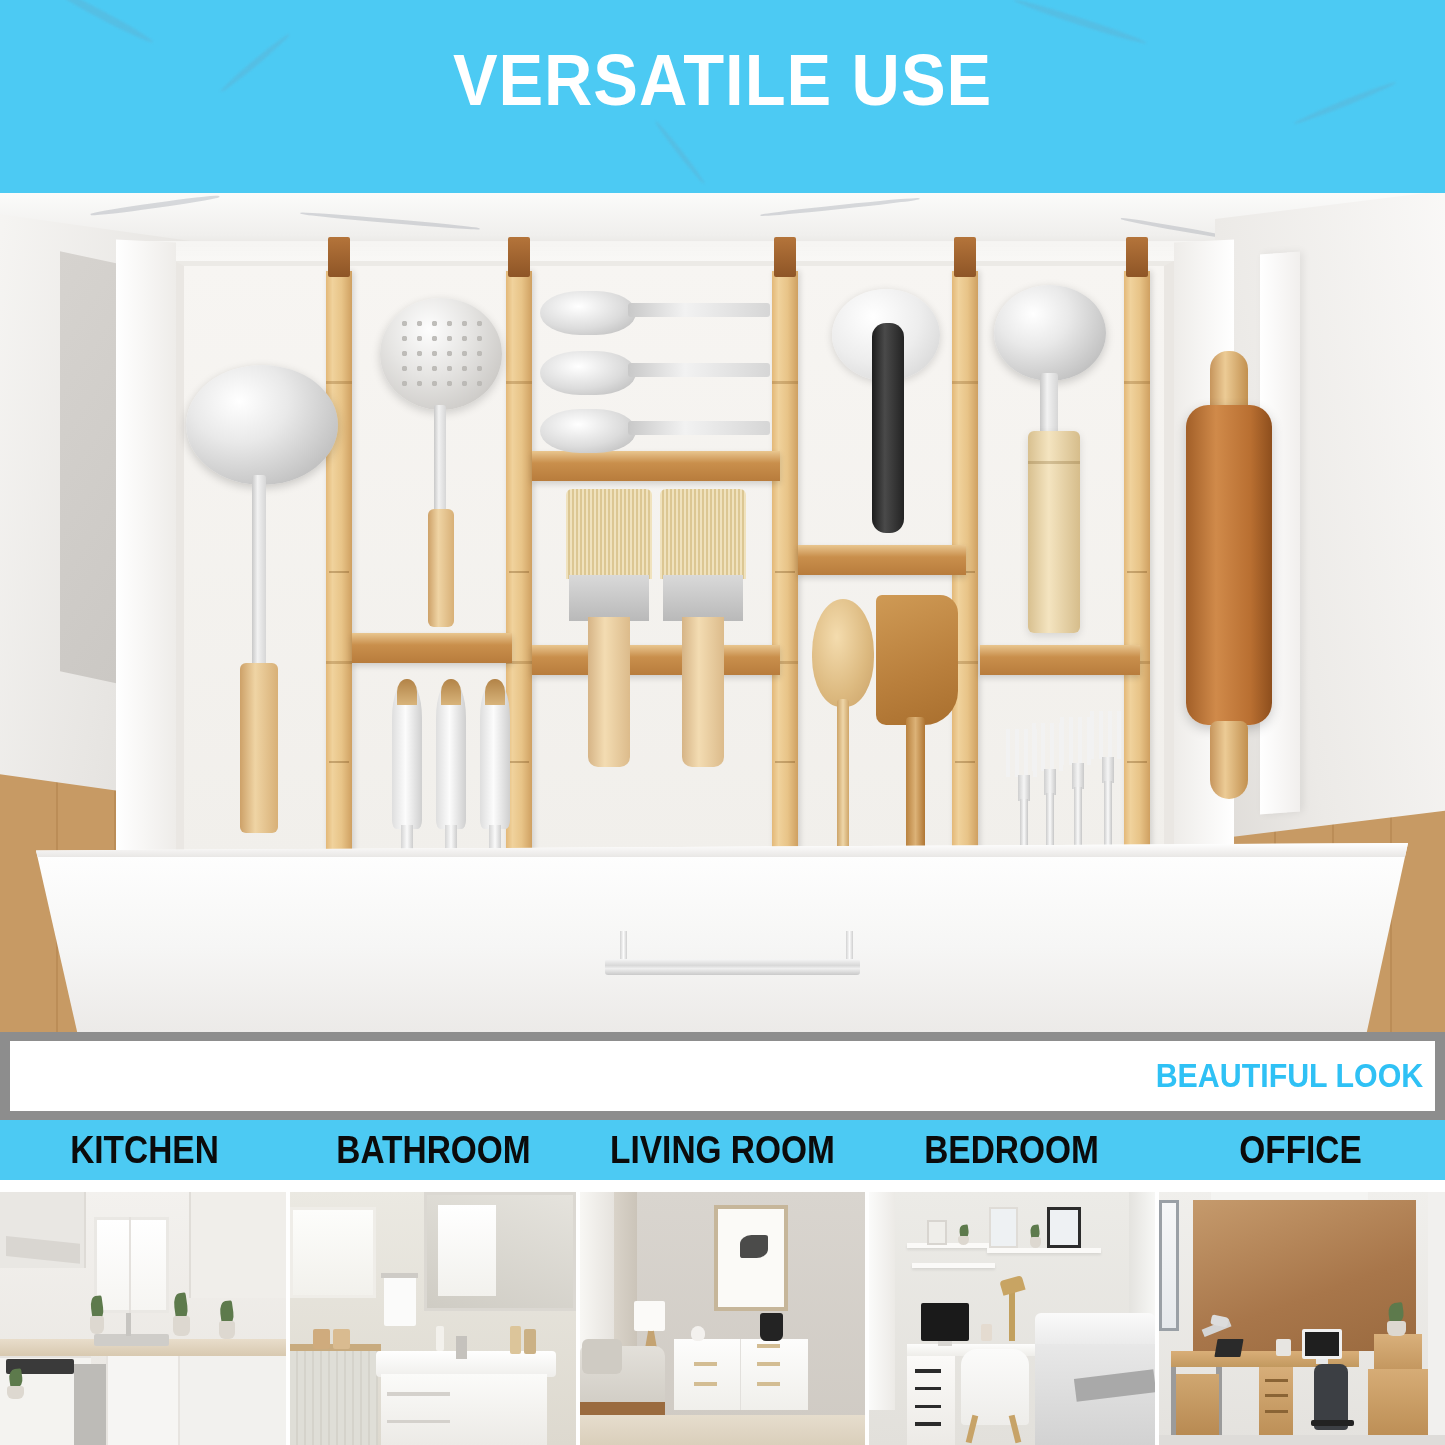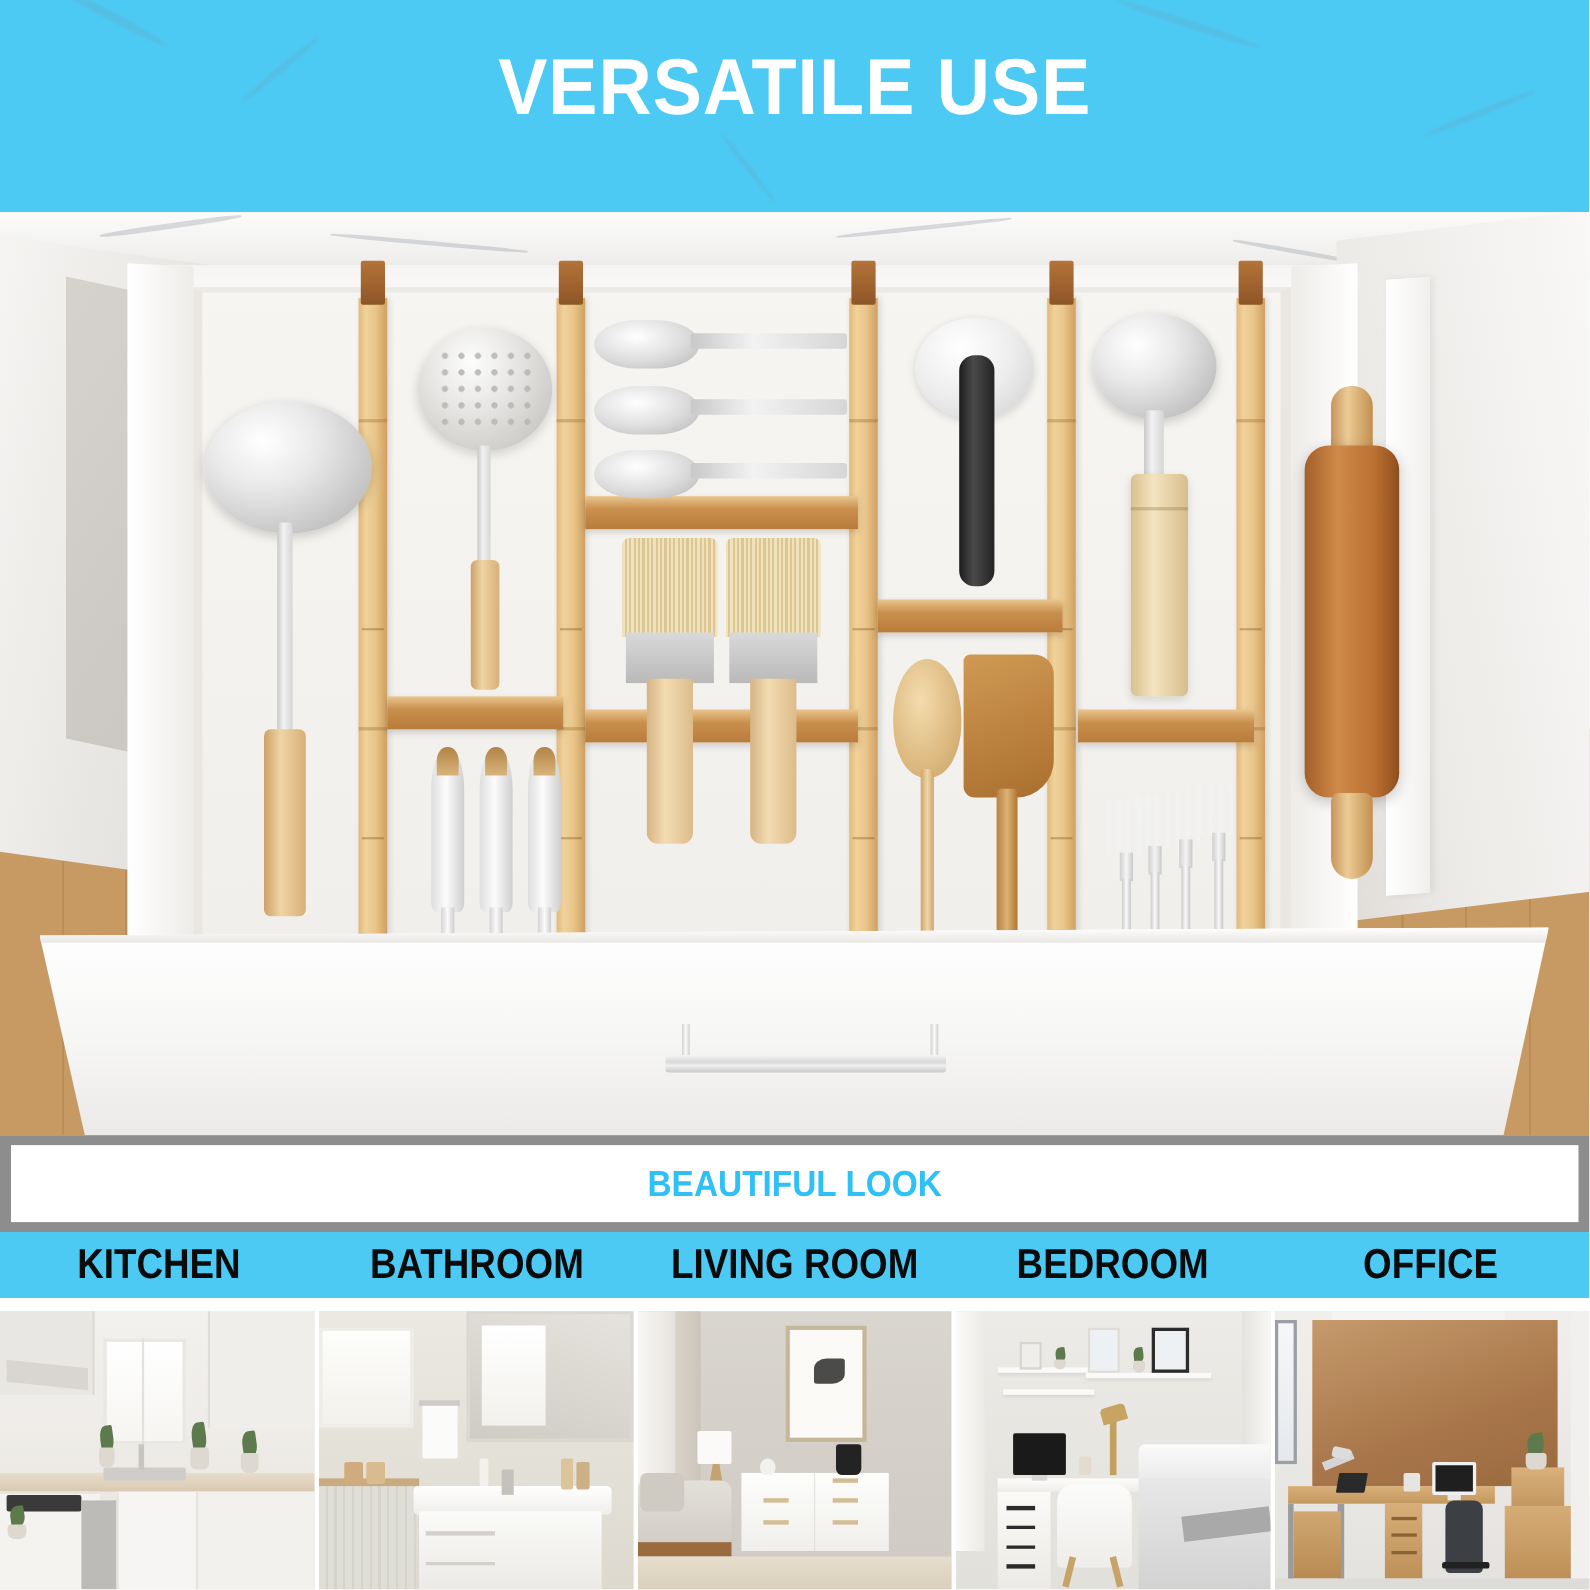--- a/index.html
+++ b/index.html
@@ -274,21 +274,21 @@
 
   
   #look-bar{
     position:absolute; left:0; top:1032px; width:1445px; height:88px;
     background:#8d8d8d;
     padding:9px 10px;
   }
   #look-inner{
     width:100%; height:100%;
     background:#ffffff;
-    display:flex; align-items:center; justify-content:center;
+    display:flex; align-items:center; justify-content:flex-end;
   }
   #look-text{
     font-weight:bold; font-size:33px; letter-spacing:0px;
     color:#2fc1f5;
     transform:scaleX(.92);
     font-family:"Liberation Sans", sans-serif;
   }
 
   
   #rooms-bar{

